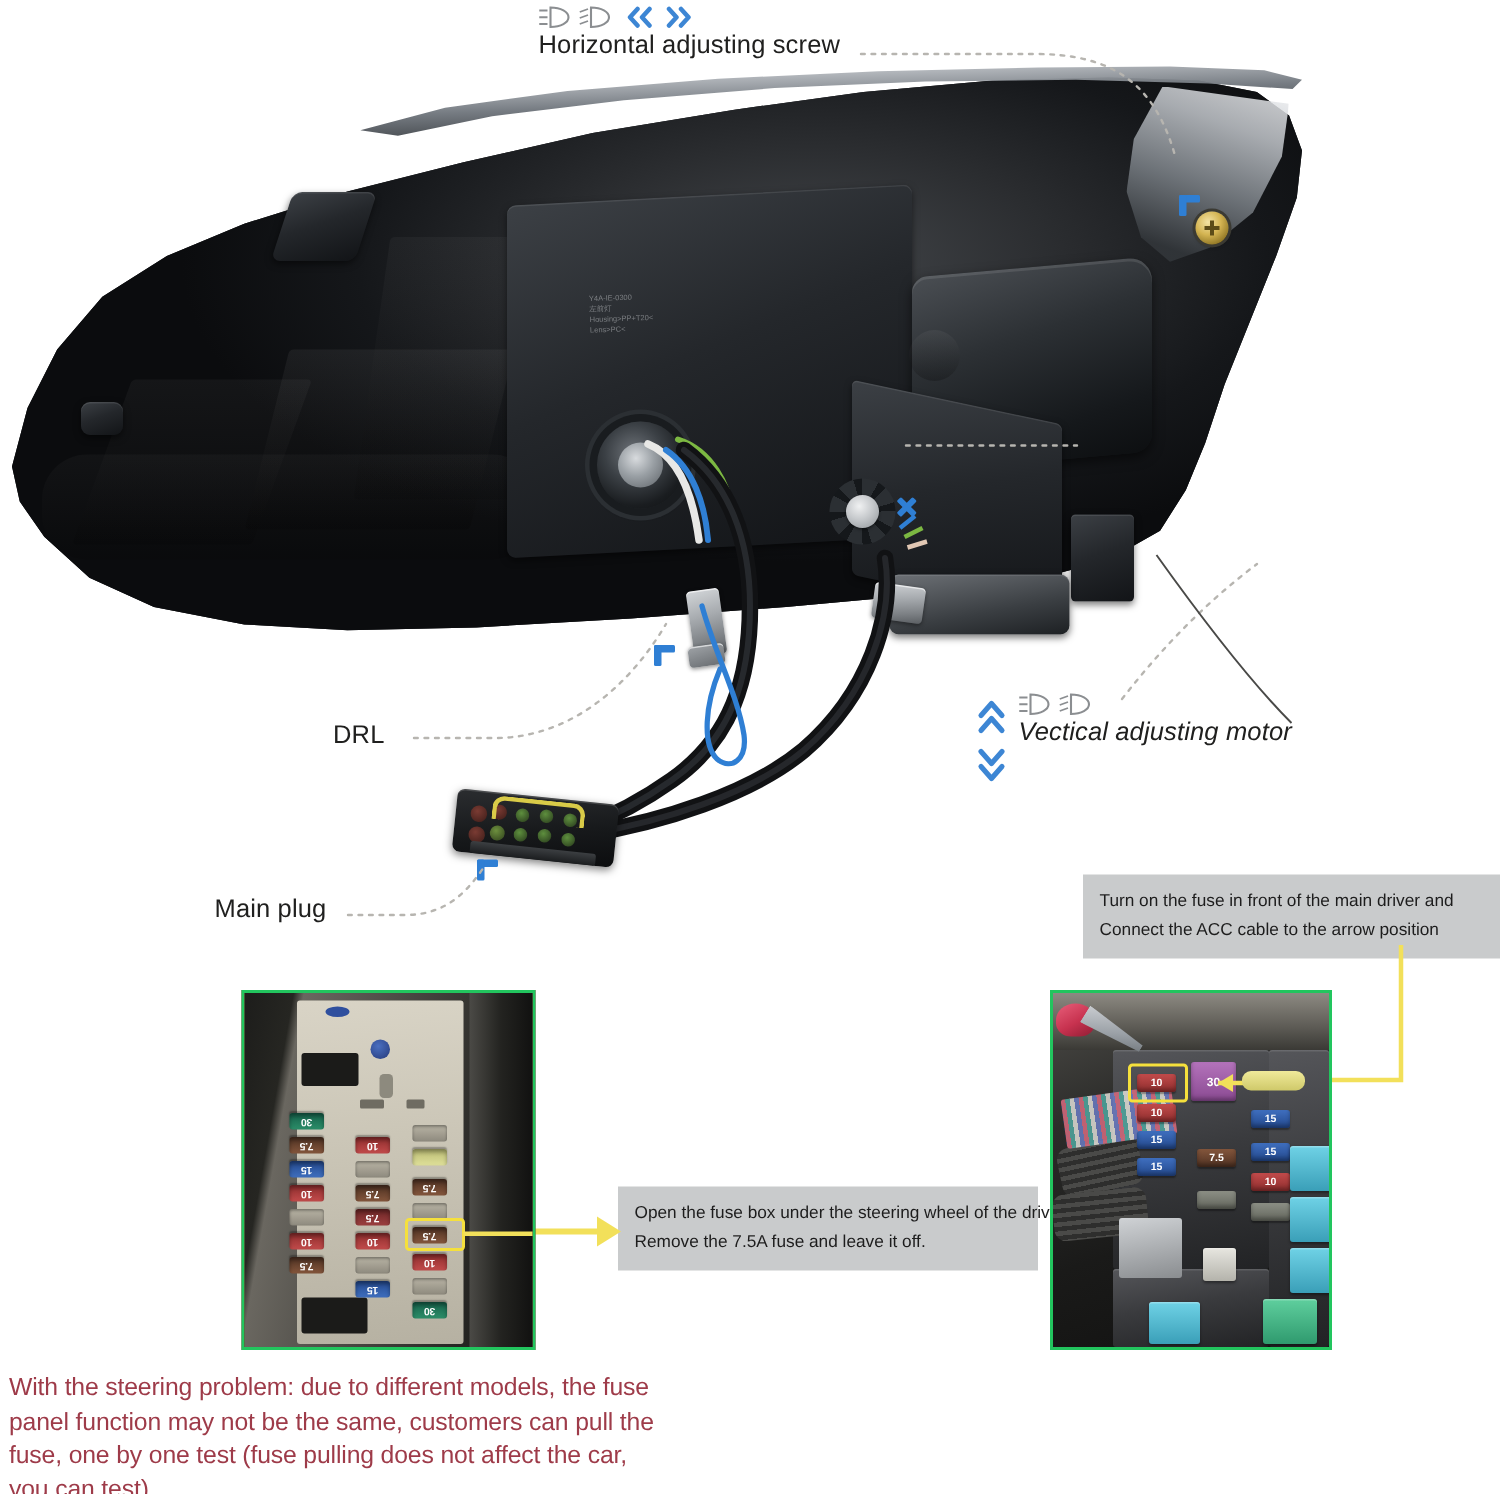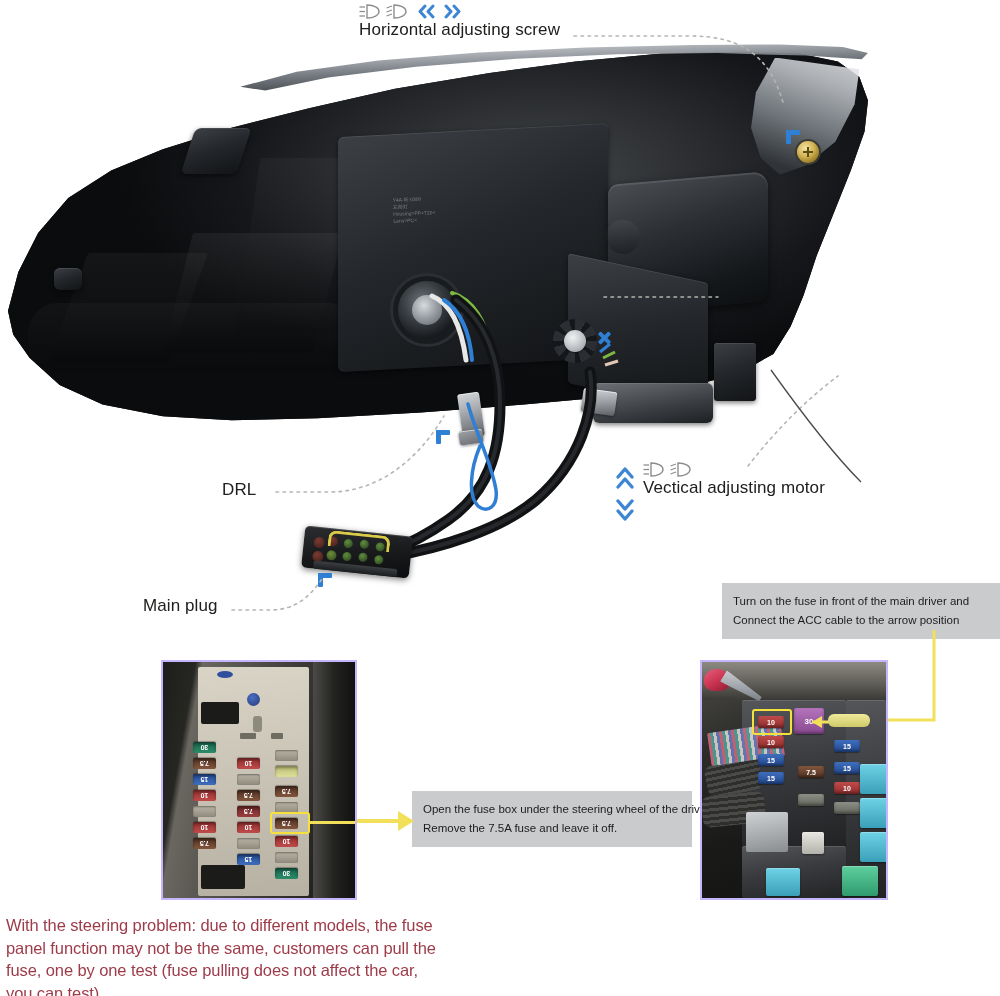--- a/index.html
+++ b/index.html
@@ -155,21 +155,21 @@
     background:linear-gradient(170deg,#2b2d30 0%,#17191b 55%,#0c0d0f 100%);
     border-radius:5px;
     transform:rotate(6deg);
     box-shadow:0 2px 6px rgba(0,0,0,.5), inset 0 1px 0 rgba(255,255,255,.16);
   }
   .mp-pin { position:absolute; border-radius:50%; }
 
   
   .photo-frame {
     position:absolute;
-    border:2px solid #c4b5fd;
+    border:2px solid #22c55e;
     overflow:hidden;
     background:#7f1d1d;
     padding-left:44px;
   }
   
   .fusebox-left { left:161px; top:660px; width:196px; height:240px; }
   .fb-l-bg {
     position:absolute; inset:0;
     background:linear-gradient(100deg,#1d1d1b 0%,#262622 14%,#6a6760 17%,#0f0f0e 100%);
   }
@@ -386,21 +386,21 @@
         <path d="M12 2 L17 7.5 L12 13" fill="none" stroke="#3d86d4" stroke-width="3" stroke-linecap="round" stroke-linejoin="round"></path>
       </svg>
     </div>
     <div class="callout-label">Horizontal adjusting screw</div>
   </div>
 
   <svg class="abs" style="left:570px;top:14px;width:270px;height:120px;" viewBox="0 0 270 120">
     <path d="M4 22 L120 22 C 170 22, 200 40, 214 92" stroke="#b7b5b0" stroke-width="1.6" fill="none" stroke-dasharray="2.5 4.5" stroke-linecap="round"></path>
   </svg>
 
-  <div class="abs" style="left:614px;top:462px;">
+  <div class="abs" style="left:650px;top:462px;font-style:italic;">
     <div style="display:flex;align-items:flex-start;gap:7px;">
       <svg width="22" height="62" viewBox="0 0 22 62" style="margin-top:2px;">
         <path d="M4 13 L11 5 L18 13" fill="none" stroke="#3d86d4" stroke-width="3.4" stroke-linecap="round" stroke-linejoin="round"></path>
         <path d="M4 23 L11 15 L18 23" fill="none" stroke="#3d86d4" stroke-width="3.4" stroke-linecap="round" stroke-linejoin="round"></path>
         <path d="M4 37 L11 45 L18 37" fill="none" stroke="#3d86d4" stroke-width="3.4" stroke-linecap="round" stroke-linejoin="round"></path>
         <path d="M4 47 L11 55 L18 47" fill="none" stroke="#3d86d4" stroke-width="3.4" stroke-linecap="round" stroke-linejoin="round"></path>
       </svg>
       <div>
         <div class="beam-icons" style="margin-bottom:1px;">
           <svg width="22" height="15" viewBox="0 0 22 15">

